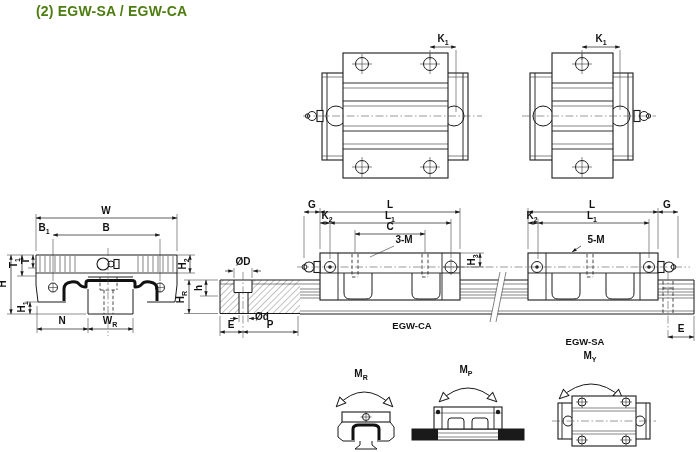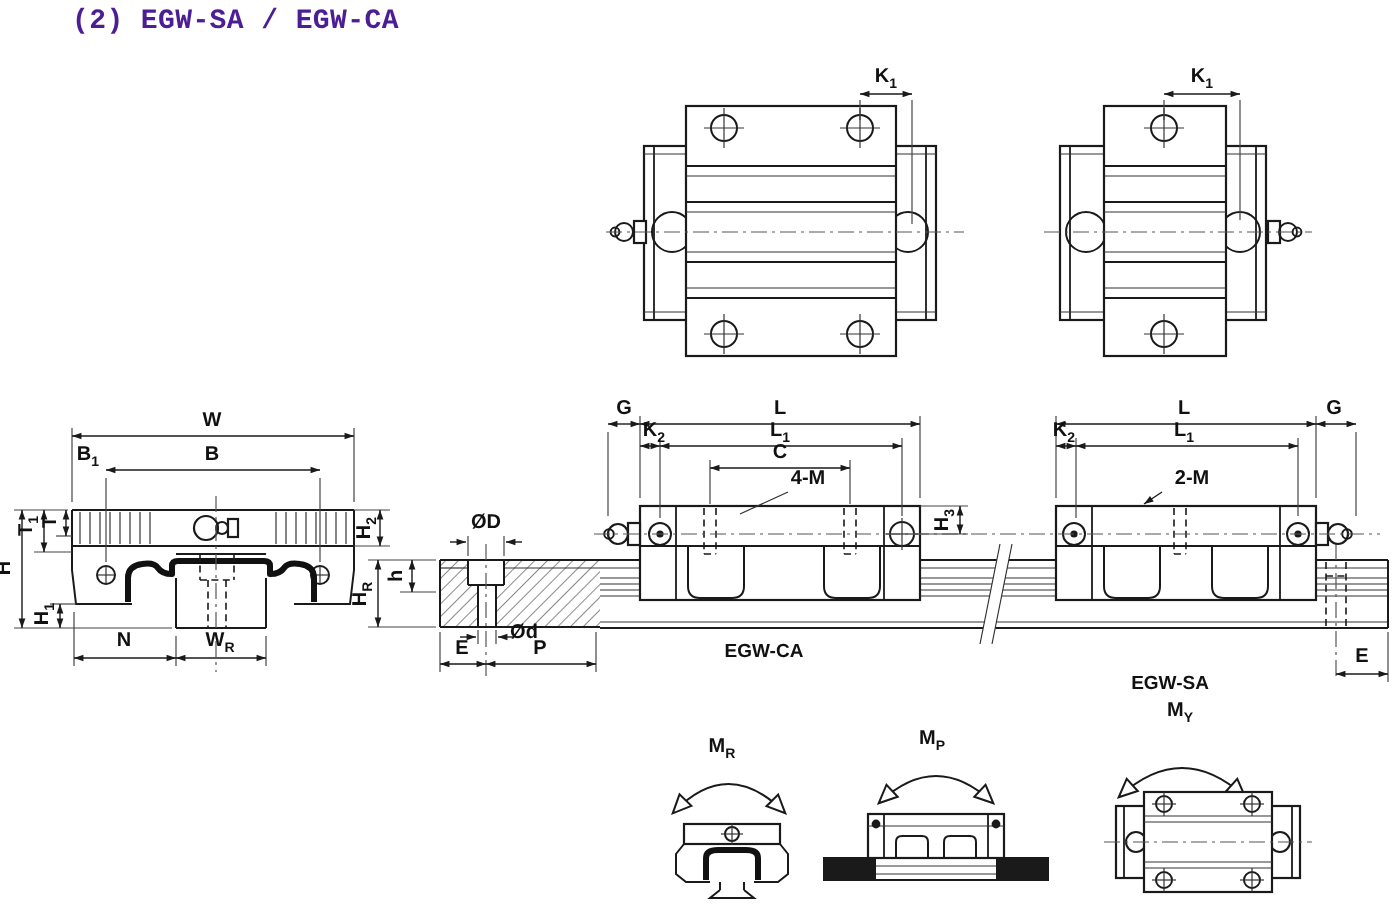--- a/index.html
+++ b/index.html
@@ -1,19 +1,19 @@
 <!DOCTYPE html>
 <html><head>
 <meta charset="utf-8">
 <style>
   html,body{margin:0;padding:0;background:#fff;}
   .page{position:relative;width:698px;height:452px;background:#fff;
         font-family:"Liberation Sans",sans-serif;overflow:hidden;}
   .title{position:absolute;left:36px;top:3px;font-size:14px;font-weight:bold;
-         color:#4c1d95;letter-spacing:.2px;font-family:Liberation Mono, monospace;}
+         color:#4d7c0f;letter-spacing:.2px;}
   svg.bg{position:absolute;left:0;top:0;}
   .ln{stroke:#1a1a1a;stroke-width:1;fill:none;}
   .md{stroke:#1a1a1a;stroke-width:.9;fill:none;}
   .thin{stroke:#333;stroke-width:.6;fill:none;}
   .dim{stroke:#1a1a1a;stroke-width:.7;fill:none;}
   .ext{stroke:#444;stroke-width:.6;fill:none;}
   .cl{stroke:#555;stroke-width:.6;fill:none;stroke-dasharray:8 2.5 1.5 2.5;}
   .hid{stroke:#1a1a1a;stroke-width:.8;fill:none;stroke-dasharray:3.5 2.2;}
   .thk{stroke:#111;stroke-width:3;fill:none;stroke-linejoin:round;}
   .wf{fill:#fff;stroke:#1a1a1a;stroke-width:1.1;}
@@ -438,29 +438,29 @@
   <span class="lbl" style="left:243px;top:263px"><span>ØD</span><sub></sub></span>
   <span class="lbl" style="left:262px;top:318px"><span>Ød</span><sub></sub></span>
   <span class="lbl" style="left:231px;top:326px"><span>E</span><sub></sub></span>
   <span class="lbl" style="left:270px;top:326px"><span>P</span><sub></sub></span>
 
   <span class="lbl" style="left:312px;top:206px"><span>G</span><sub></sub></span>
   <span class="lbl" style="left:390px;top:206px"><span>L</span><sub></sub></span>
   <span class="lbl" style="left:327px;top:217px"><span>K</span><sub>2</sub></span>
   <span class="lbl" style="left:390px;top:217px"><span>L</span><sub>1</sub></span>
   <span class="lbl" style="left:390px;top:228px"><span>C</span><sub></sub></span>
-  <span class="lbl" style="left:404px;top:241px"><span>4-M</span><sub></sub></span>
+  <span class="lbl" style="left:404px;top:241px"><span>3-M</span><sub></sub></span>
   <span class="lbl v" style="left:473px;top:260px"><span>H</span><sub>3</sub></span>
-  <span class="cap" style="left:382px;top:326px">EGW-CA</span>
+  <span class="cap" style="left:412px;top:326px">EGW-CA</span>
 
   <span class="lbl" style="left:592px;top:206px"><span>L</span><sub></sub></span>
   <span class="lbl" style="left:667px;top:206px"><span>G</span><sub></sub></span>
   <span class="lbl" style="left:532px;top:217px"><span>K</span><sub>2</sub></span>
   <span class="lbl" style="left:592px;top:217px"><span>L</span><sub>1</sub></span>
-  <span class="lbl" style="left:596px;top:241px"><span>2-M</span><sub></sub></span>
+  <span class="lbl" style="left:596px;top:241px"><span>5-M</span><sub></sub></span>
   <span class="cap" style="left:585px;top:342px">EGW-SA</span>
   <span class="lbl" style="left:681px;top:330px"><span>E</span><sub></sub></span>
 
   <span class="lbl" style="left:361px;top:375px"><span>M</span><sub>R</sub></span>
   <span class="lbl" style="left:466px;top:371px"><span>M</span><sub>P</sub></span>
   <span class="lbl" style="left:590px;top:357px"><span>M</span><sub>Y</sub></span>
 
 </div>
 
 </body></html>

